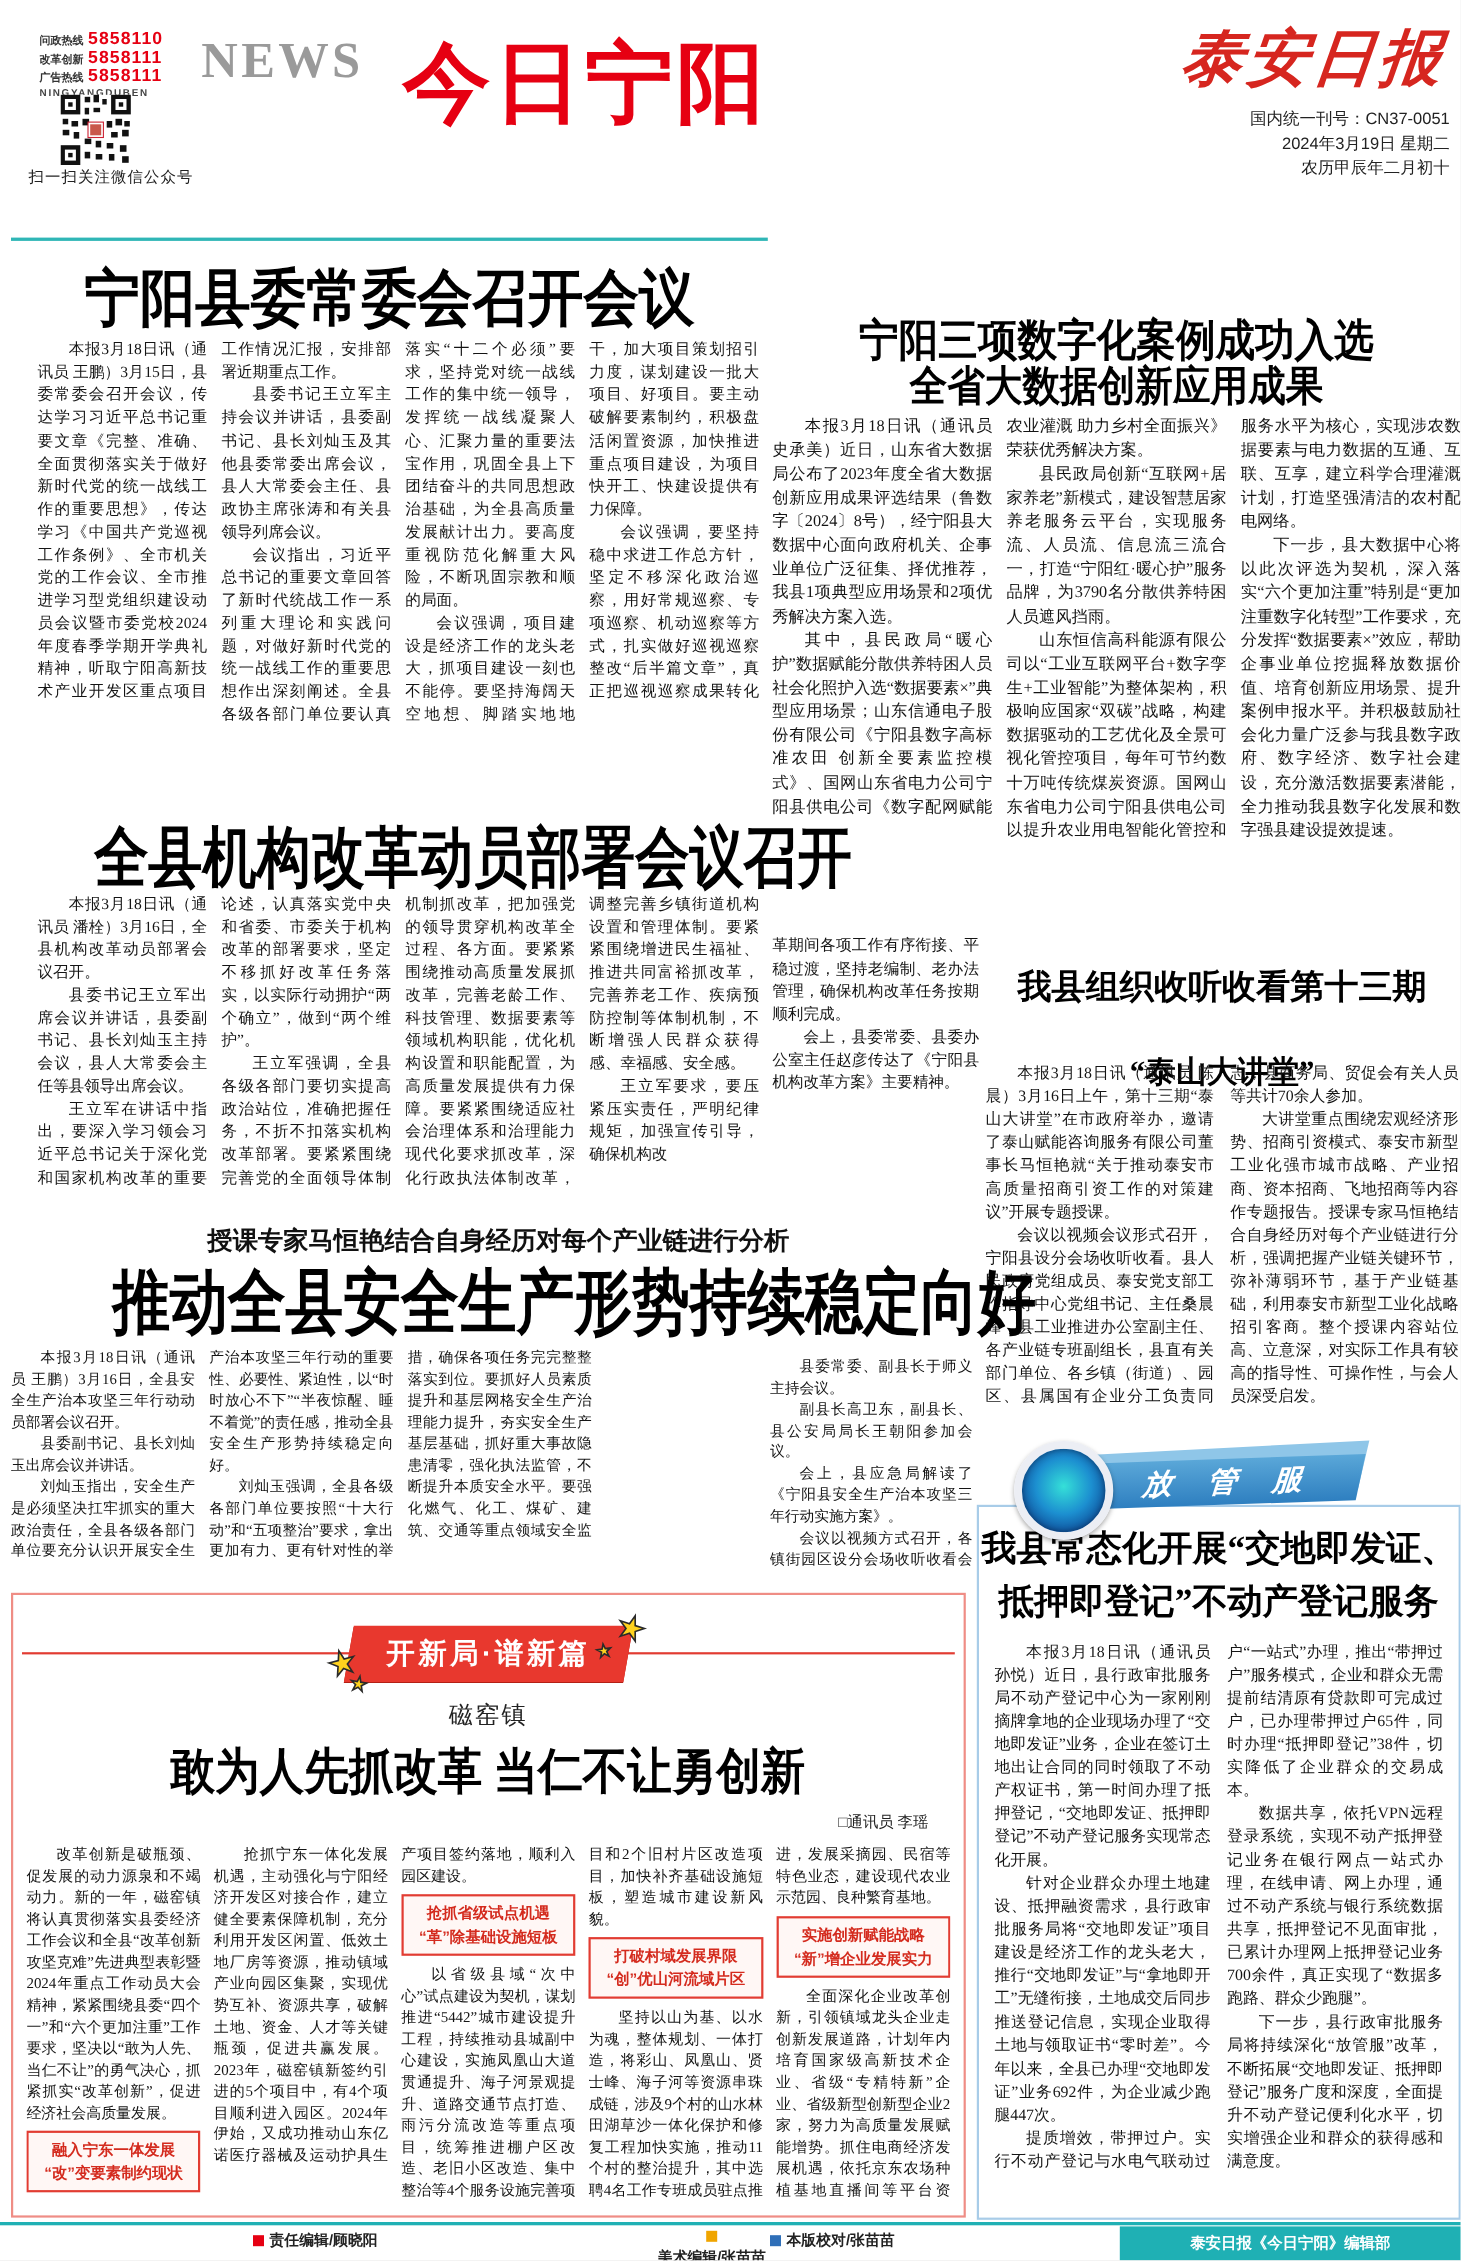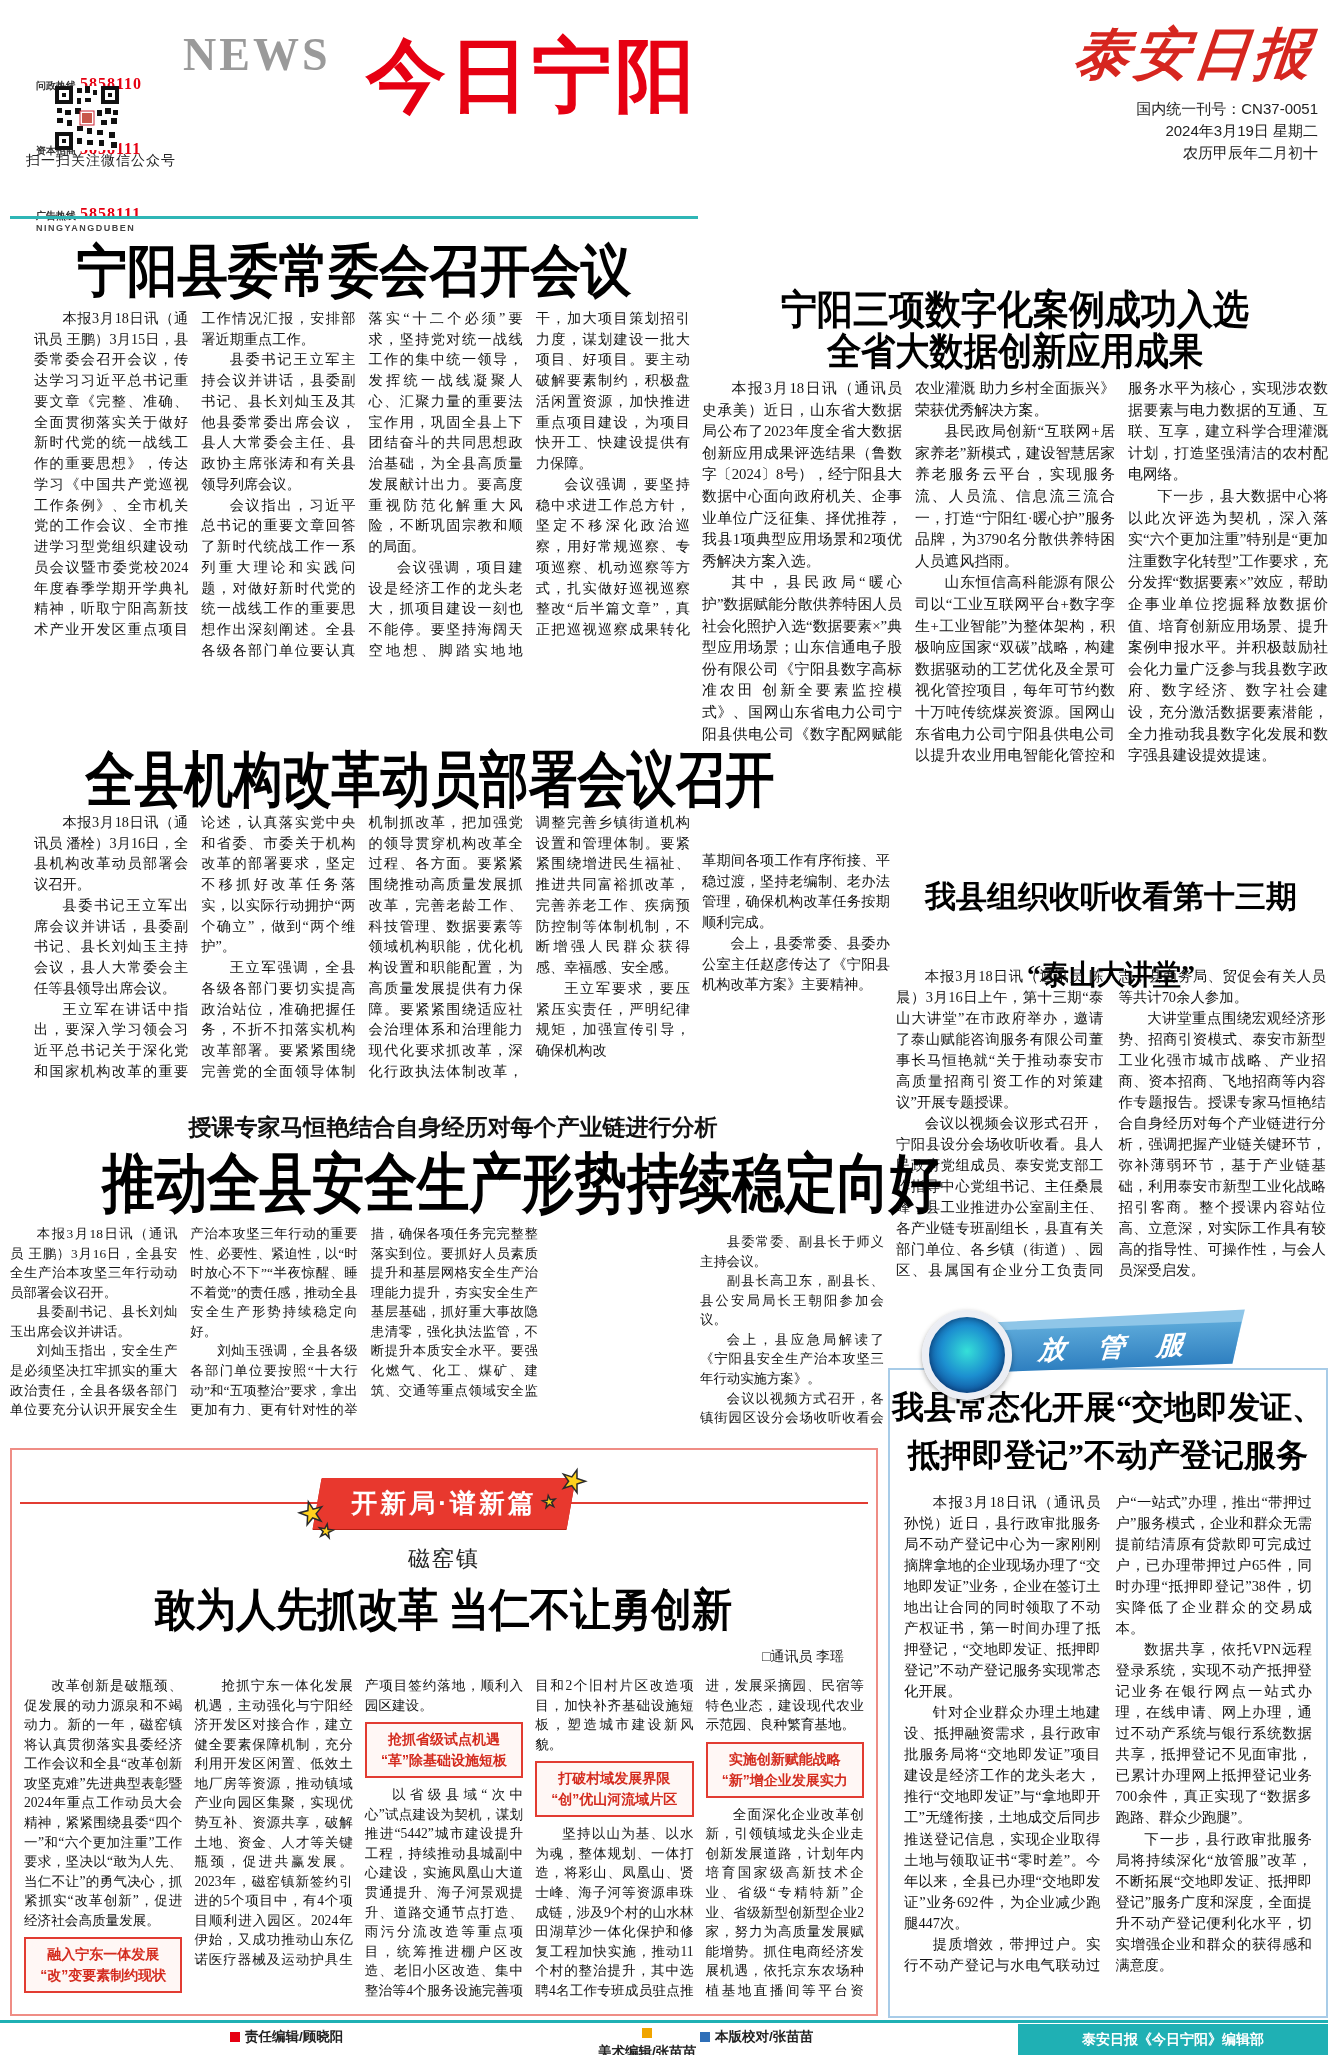--- a/index.html
+++ b/index.html
@@ -2,21 +2,21 @@
 <html><head>
 <meta charset="utf-8">
 <style>
   html,body{margin:0;padding:0;background:#e9e9e9;}
   .page{position:relative;width:1328px;height:2055px;background:#fff;margin:0 auto;
         font-family:"Liberation Serif","DejaVu Serif",serif;color:#161616;overflow:hidden;}
   .abs{position:absolute;}
   
   .hotline-row{display:flex;align-items:baseline;gap:4px;line-height:15px;}
   .hotline-label{font-size:10px;font-weight:bold;color:#333;font-family:"Liberation Sans",sans-serif;}
-  .hotline-num{font-size:16px;font-weight:900;color:#e60012;font-family:Liberation Serif, serif;letter-spacing:1px;margin-top:48px;}
+  .hotline-num{font-size:16px;font-weight:900;color:#e60012;font-family:Liberation Sans, sans-serif;letter-spacing:1px;}
   .latin{font-size:9px;font-weight:900;letter-spacing:1.5px;color:#444;font-family:"Liberation Sans",sans-serif;}
   .news-logo{font-size:46px;font-weight:900;color:#9a9a9a;font-family:"Liberation Serif",serif;letter-spacing:3px;line-height:1;}
   .qr-caption{font-size:14px;color:#222;letter-spacing:1px;}
   .page-title{font-size:80px;font-weight:900;color:#e60012;font-family:"Liberation Sans",sans-serif;letter-spacing:3px;line-height:1;}
   .paper-logo{font-size:56px;font-weight:900;color:#d6261f;font-style:italic;letter-spacing:4px;
               font-family:"Liberation Serif",serif;transform:skewX(-6deg);line-height:1;}
   .head-meta{font-size:15px;color:#222;font-family:"Liberation Sans",sans-serif;text-align:right;line-height:22px;}
   .teal-rule{background:#2fb6b6;height:3px;}
   
   .h-sans{font-family:"Liberation Sans",sans-serif;font-weight:900;color:#000;text-align:center;white-space:nowrap;}
@@ -69,21 +69,21 @@
 <body>
 
 <div class="page">
 
   <div class="abs" style="left:36px;top:28px;">
     <div class="hotline-row">
       <span class="hotline-label">问政热线</span>
       <span class="hotline-num">5858110</span>
     </div>
     <div class="hotline-row">
-      <span class="hotline-label">资本招商</span>
+      <span class="hotline-label">改革创新</span>
       <span class="hotline-num">5858111</span>
     </div>
     <div class="hotline-row">
       <span class="hotline-label">广告热线</span>
       <span class="hotline-num">5858111</span>
     </div>
     <div class="latin">NINGYANGDUBEN</div>
   </div>
   <div class="abs news-logo" style="left:183px;top:32px;">NEWS</div>
 

